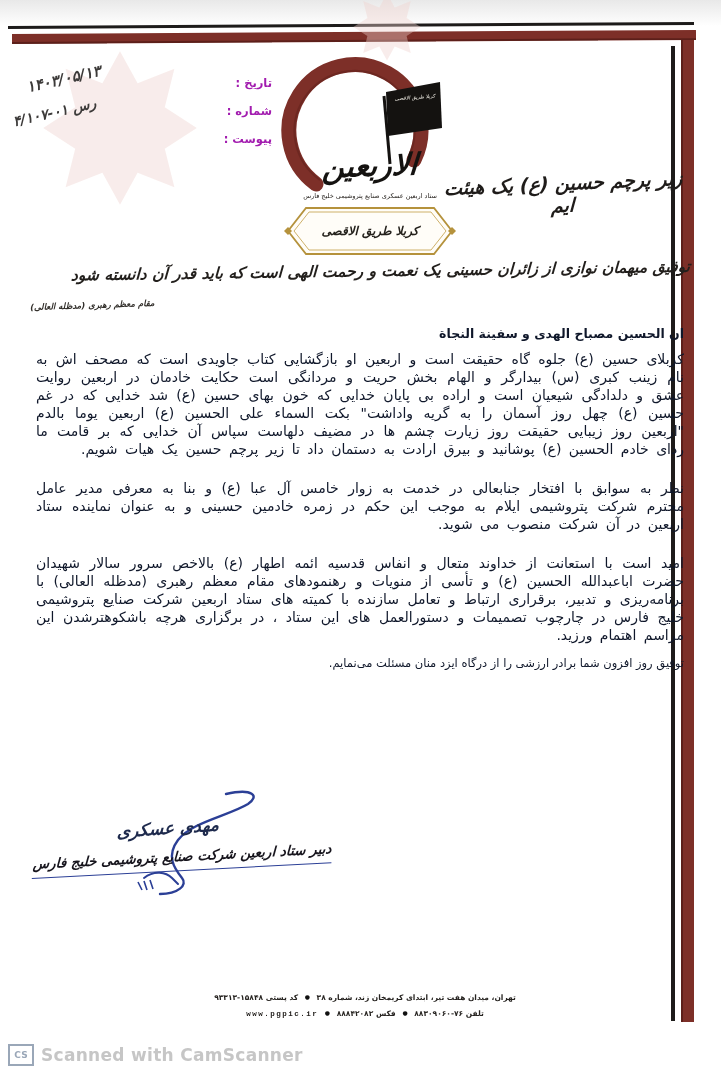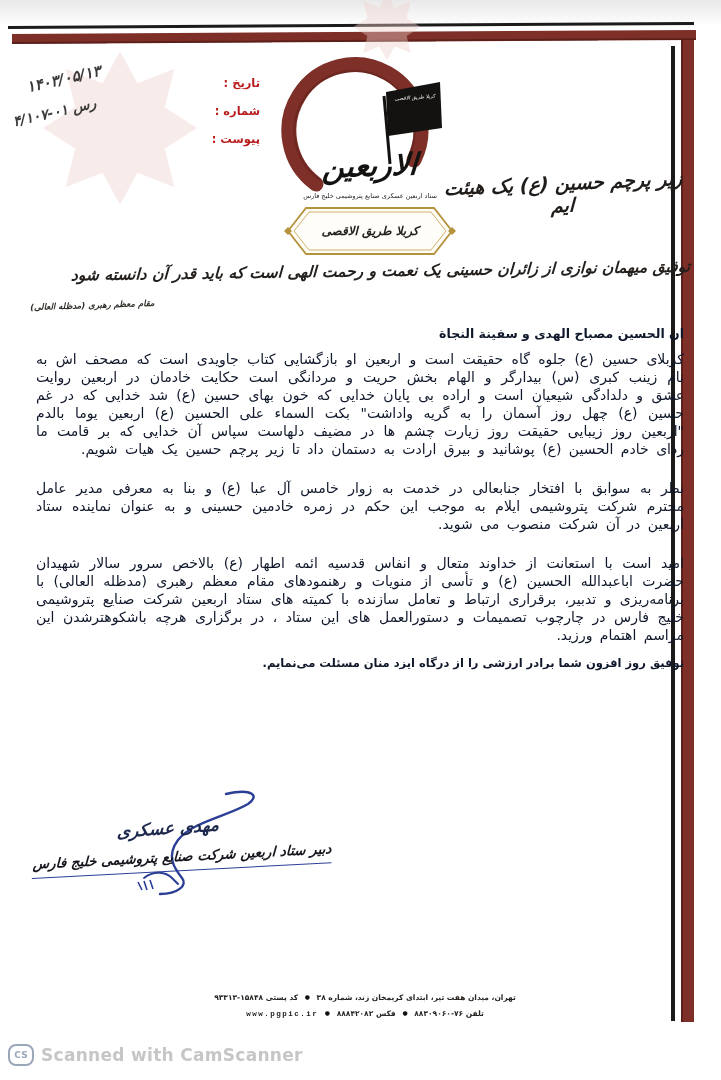--- a/index.html
+++ b/index.html
@@ -12,21 +12,21 @@
     background:linear-gradient(180deg,rgba(190,190,190,.35),rgba(255,255,255,0));}
   
   .frame-top-black{position:absolute;left:8px;top:24px;width:686px;height:3px;background:#1d1b1a;transform:rotate(-.35deg);}
   .frame-top-maroon{position:absolute;left:12px;top:32px;width:684px;height:10px;background:#7d2f28;transform:rotate(-.35deg);box-shadow:inset 0 -2px 0 rgba(60,15,12,.5);}
   .frame-right-black{position:absolute;left:671px;top:46px;width:4px;height:975px;background:#1d1b1a;}
   .frame-right-maroon{position:absolute;left:681px;top:40px;width:13px;height:982px;background:#7d2f28;box-shadow:inset 2px 0 0 rgba(60,15,12,.5);}
   
   .wstar{position:absolute;color:#efd5d2;opacity:.55;pointer-events:none;}
   .wstar svg{display:block;}
   
-  .fields{position:absolute;left:168px;top:76px;width:92px;direction:rtl;text-align:right;color:#b91c1c;}
+  .fields{position:absolute;left:180px;top:76px;width:92px;direction:rtl;text-align:right;color:#a21caf;}
   .fields .row{height:28px;font-size:11.5px;font-weight:bold;letter-spacing:.2px;}
   .hand{position:absolute;color:#3c3a39;font-size:15px;font-weight:bold;letter-spacing:2px;white-space:nowrap;font-style:italic;}
   .hand-date{left:26px;top:70px;transform:rotate(-13deg);}
   .hand-number{left:12px;top:104px;transform:rotate(-13deg);font-size:14px;}
   
   .logo{position:absolute;left:278px;top:52px;width:184px;height:220px;}
   .logo svg{position:absolute;left:0;top:0;}
   .logo-callig{position:absolute;left:0;top:96px;width:184px;text-align:center;
     font-size:30px;font-weight:bold;font-style:italic;color:#141210;transform:skewX(-6deg) rotate(-2deg);}
   .logo-org{position:absolute;left:0;top:140px;width:184px;text-align:center;font-size:6.5px;color:#2a2622;direction:rtl;letter-spacing:.3px;}
@@ -39,37 +39,37 @@
   
   .quote{position:absolute;left:90px;top:262px;width:600px;text-align:center;direction:rtl;
     font-size:15.5px;font-weight:bold;font-style:italic;color:#221f1c;transform:rotate(-.8deg) skewX(-3deg);white-space:nowrap;}
   .attribution{position:absolute;left:30px;top:300px;font-size:8.5px;font-weight:bold;font-style:italic;
     color:#33302c;direction:rtl;transform:rotate(-2deg);}
   
   .body-text{position:absolute;left:36px;top:326px;width:648px;direction:rtl;color:#0f172a;}
   .hadith{font-size:12.5px;font-weight:bold;margin:0 0 9px 0;}
   .para{font-size:14px;line-height:18px;text-align:justify;margin:0 0 21px 0;word-spacing:3px;}
   .salutation{font-size:12px;font-weight:bold;margin:4px 0 14px 0;}
-  .closing{font-size:11.5px;font-weight:bold;margin-top:2px;}
+  .closing{font-size:11.5px;font-weight:normal;margin-top:2px;}
   
   .sig{position:absolute;left:48px;top:782px;width:260px;height:130px;}
   .sig svg{position:absolute;left:60px;top:0;}
   .sig-name{position:absolute;left:30px;top:36px;width:180px;text-align:center;direction:rtl;
     font-size:17px;font-weight:bold;font-style:italic;color:#1e2a4d;transform:rotate(-4deg) skewX(-6deg);}
   .sig-title{position:absolute;left:-16px;top:66px;width:300px;text-align:center;direction:rtl;white-space:nowrap;
     font-size:13.5px;font-weight:bold;font-style:italic;color:#17151d;transform:rotate(-3deg) skewX(-5deg);
     border-bottom:1.5px solid #2b3f96;padding-bottom:6px;}
   
   .footer{position:absolute;left:150px;top:989px;width:430px;text-align:center;direction:rtl;color:#262320;}
   .footer .line{font-size:7.5px;line-height:15px;font-weight:bold;letter-spacing:.2px;}
   .footer .dot{color:#111;padding:0 4px;font-size:6px;vertical-align:1px;}
   .footer .latin{direction:ltr;unicode-bidi:embed;font-family:Liberation Mono, monospace;letter-spacing:1.5px;}
   
   .camscan{position:absolute;left:8px;top:1044px;display:flex;align-items:center;gap:7px;color:#c3c3c3;}
-  .cs-box{width:22px;height:18px;border:2.5px solid #9aa7b8;border-radius:8px;display:flex;align-items:center;justify-content:center;
+  .cs-box{width:22px;height:18px;border:2.5px solid #9aa7b8;border-radius:0;display:flex;align-items:center;justify-content:center;
     font-size:9px;font-weight:bold;color:#9aa7b8;font-family:"DejaVu Sans",sans-serif;}
   .cs-text{font-size:17px;font-weight:bold;font-family:"DejaVu Sans",sans-serif;color:#c6c6c6;letter-spacing:.3px;}
 </style>
 </head>
 <body>
 
 <div class="scan-top-shade"></div>
 
 <div class="frame-top-black"></div>
 <div class="frame-top-maroon"></div>

